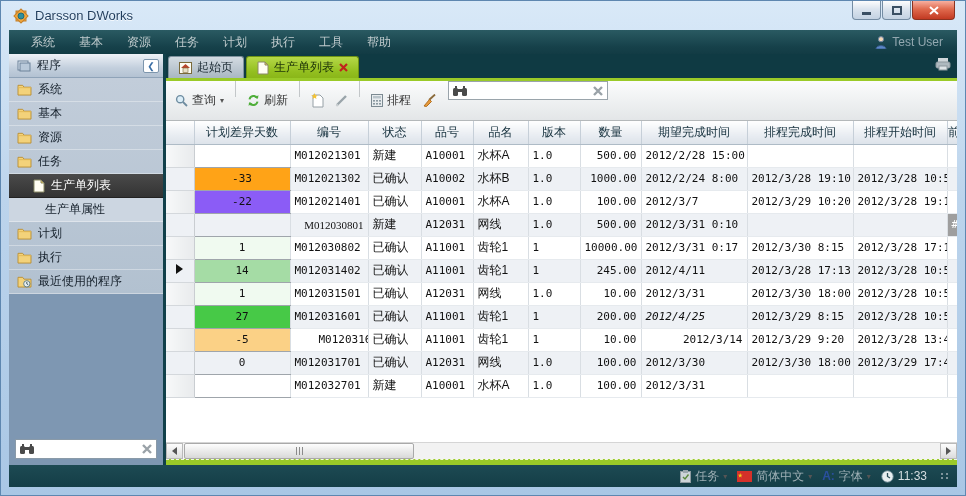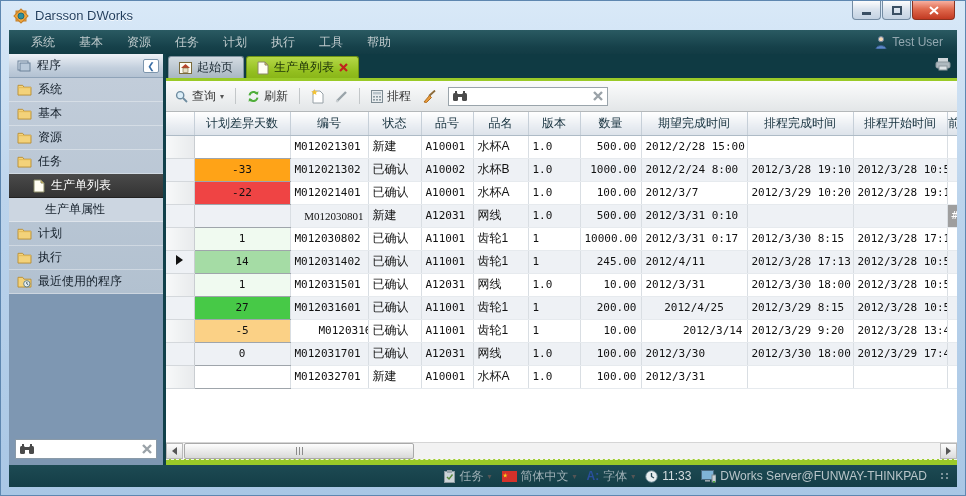--- a/index.html
+++ b/index.html
@@ -55,22 +55,22 @@
   
   .main { flex:1; display:flex; flex-direction:column; min-width:0; background:#0f3a43; }
   .tabstrip { height:24px; flex:none; display:flex; align-items:flex-end; padding-left:2px; position:relative; }
   .tab { height:22px; display:flex; align-items:center; gap:5px; padding:0 10px; font-size:12px;
     border-radius:3px 3px 0 0; margin-right:2px; }
   .tab.inactive { background:linear-gradient(#d3dbe2,#a9b7c2); color:#1c2b34; border:1px solid #7f929e; border-bottom:none; }
   .tab.active { background:linear-gradient(#b6d848,#93bf1f 70%,#8ab619); color:#1d3308; border:1px solid #6f9414; border-bottom:none; }
   .tab-right-icon { position:absolute; right:6px; top:4px; }
   .green-line { height:3px; flex:none; background:#9aca28; }
 
-  .toolbar { height:31px; flex:none; background:linear-gradient(#fbfcfc,#e3e6e8); border-bottom:1px solid #b4b8ba;
-    display:flex; align-items:center; padding:0 6px; gap:5px; font-size:12px; color:#333; }
+  .toolbar { height:40px; flex:none; background:linear-gradient(#fbfcfc,#e3e6e8); border-bottom:1px solid #b4b8ba;
+    display:flex; padding:0 6px; gap:5px; font-size:12px; color:#333; }
   .tool-sep { width:1px; height:16px; background:#c3c7c9; margin:0 3px; }
   .tool-btn { display:flex; align-items:center; gap:4px; padding:1px 3px; border-radius:2px; }
   .caret { font-size:8px; color:#555; }
   .toolbar-filter { width:160px; height:19px; background:#fff; border:1px solid #9aa4ab; display:flex; align-items:center; padding:0 4px; gap:4px; margin-left:4px; }
   .toolbar-filter input { flex:1; border:none; outline:none; font-size:11px; min-width:0; }
 
   
   .grid-area { flex:1; background:#fff; position:relative; overflow:hidden; display:flex; flex-direction:column; }
   table.grid { border-collapse:collapse; table-layout:fixed; width:100%; flex:none; }
   .grid th {
@@ -450,21 +450,21 @@
                   <td class="cn" style="text-align: left;">水杯B</td>
                   <td style="text-align: left;">1.0</td>
                   <td style="text-align: right;">1000.00</td>
                   <td style="text-align: left;">2012/2/24 8:00</td>
                   <td style="text-align: left;">2012/3/28 19:10</td>
                   <td style="text-align: left;">2012/3/28 10:52</td>
                   <td style="text-align: left;"></td>
                 </tr>
                 <tr class="">
                   <td class="rowhead"></td>
-                  <td class="diffcell" style="text-align: center; background: #ef4444;">-22</td>
+                  <td class="diffcell" style="text-align: center; background: #8b5cf6;">-22</td>
                   <td style="text-align: left;">M012021401</td>
                   <td class="cn" style="text-align: left;">已确认</td>
                   <td style="text-align: left;">A10001</td>
                   <td class="cn" style="text-align: left;">水杯A</td>
                   <td style="text-align: left;">1.0</td>
                   <td style="text-align: right;">100.00</td>
                   <td style="text-align: left;">2012/3/7</td>
                   <td style="text-align: left;">2012/3/29 10:20</td>
                   <td style="text-align: left;">2012/3/28 19:10</td>
                   <td style="text-align: left;"></td>
@@ -527,21 +527,21 @@
                 </tr>
                 <tr class="alt">
                   <td class="rowhead"></td>
                   <td class="diffcell" style="text-align: center; background: rgb(71, 201, 71);">27</td>
                   <td style="text-align: left;">M012031601</td>
                   <td class="cn" style="text-align: left;">已确认</td>
                   <td style="text-align: left;">A11001</td>
                   <td class="cn" style="text-align: left;">齿轮1</td>
                   <td style="text-align: left;">1</td>
                   <td style="text-align: right;">200.00</td>
-                  <td style="text-align: center;">2012/4/25</td>
+                  <td style="text-align: left; font-style: italic;">2012/4/25</td>
                   <td style="text-align: left;">2012/3/29 8:15</td>
                   <td style="text-align: left;">2012/3/28 10:52</td>
                   <td style="text-align: left;"></td>
                 </tr>
                 <tr class="">
                   <td class="rowhead"></td>
                   <td class="diffcell" style="text-align: center; background: rgb(251, 209, 134);">-5</td>
                   <td style="text-align: left; padding-left: 28px;">M012031602</td>
                   <td class="cn" style="text-align: left;">已确认</td>
                   <td style="text-align: left;">A11001</td>
@@ -631,31 +631,20 @@
       </div>
       <div class="sb-group">
         <span>
           <svg width="13" height="13" viewBox="0 0 13 13">
             <circle cx="6.5" cy="6.5" r="5.8" fill="#e8eef0" stroke="#5a7a85"></circle>
             <path d="M6.5 3 V6.5 L9 8" fill="none" stroke="#2a4a55" stroke-width="1.3"></path>
           </svg>
         </span>
         <span class="sb-time">11:33</span>
       </div>
-      <div class="sb-group">
-        <span>
-          <svg width="15" height="13" viewBox="0 0 15 13">
-            <rect x="0.5" y="0.5" width="12" height="9" fill="#7fb4d8" stroke="#4a6a80"></rect>
-            <rect x="4" y="10" width="5" height="1.6" fill="#9aa6ac"></rect>
-            <rect x="11" y="5" width="4" height="7" fill="#c8d0d4" stroke="#7a8a90"></rect>
-            <rect x="12" y="11" width="2" height="1.5" fill="#4fae3a"></rect>
-          </svg>
-        </span>
-        <span class="sb-server">DWorks Server@FUNWAY-THINKPAD</span>
-      </div>
       <div class="grip">
         <span></span>
           <span></span>
           <span></span>
           <span></span>
       </div>
     </div>
   </div>
 </div>
 

